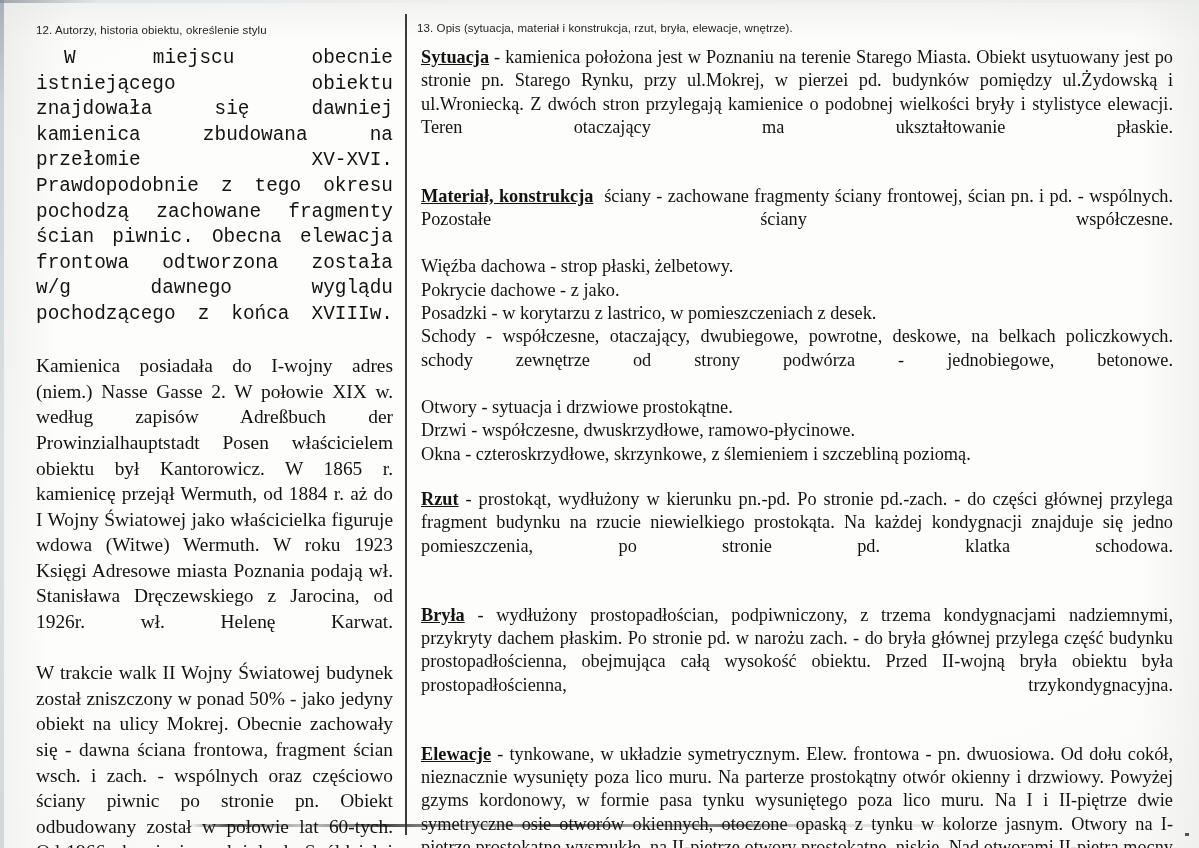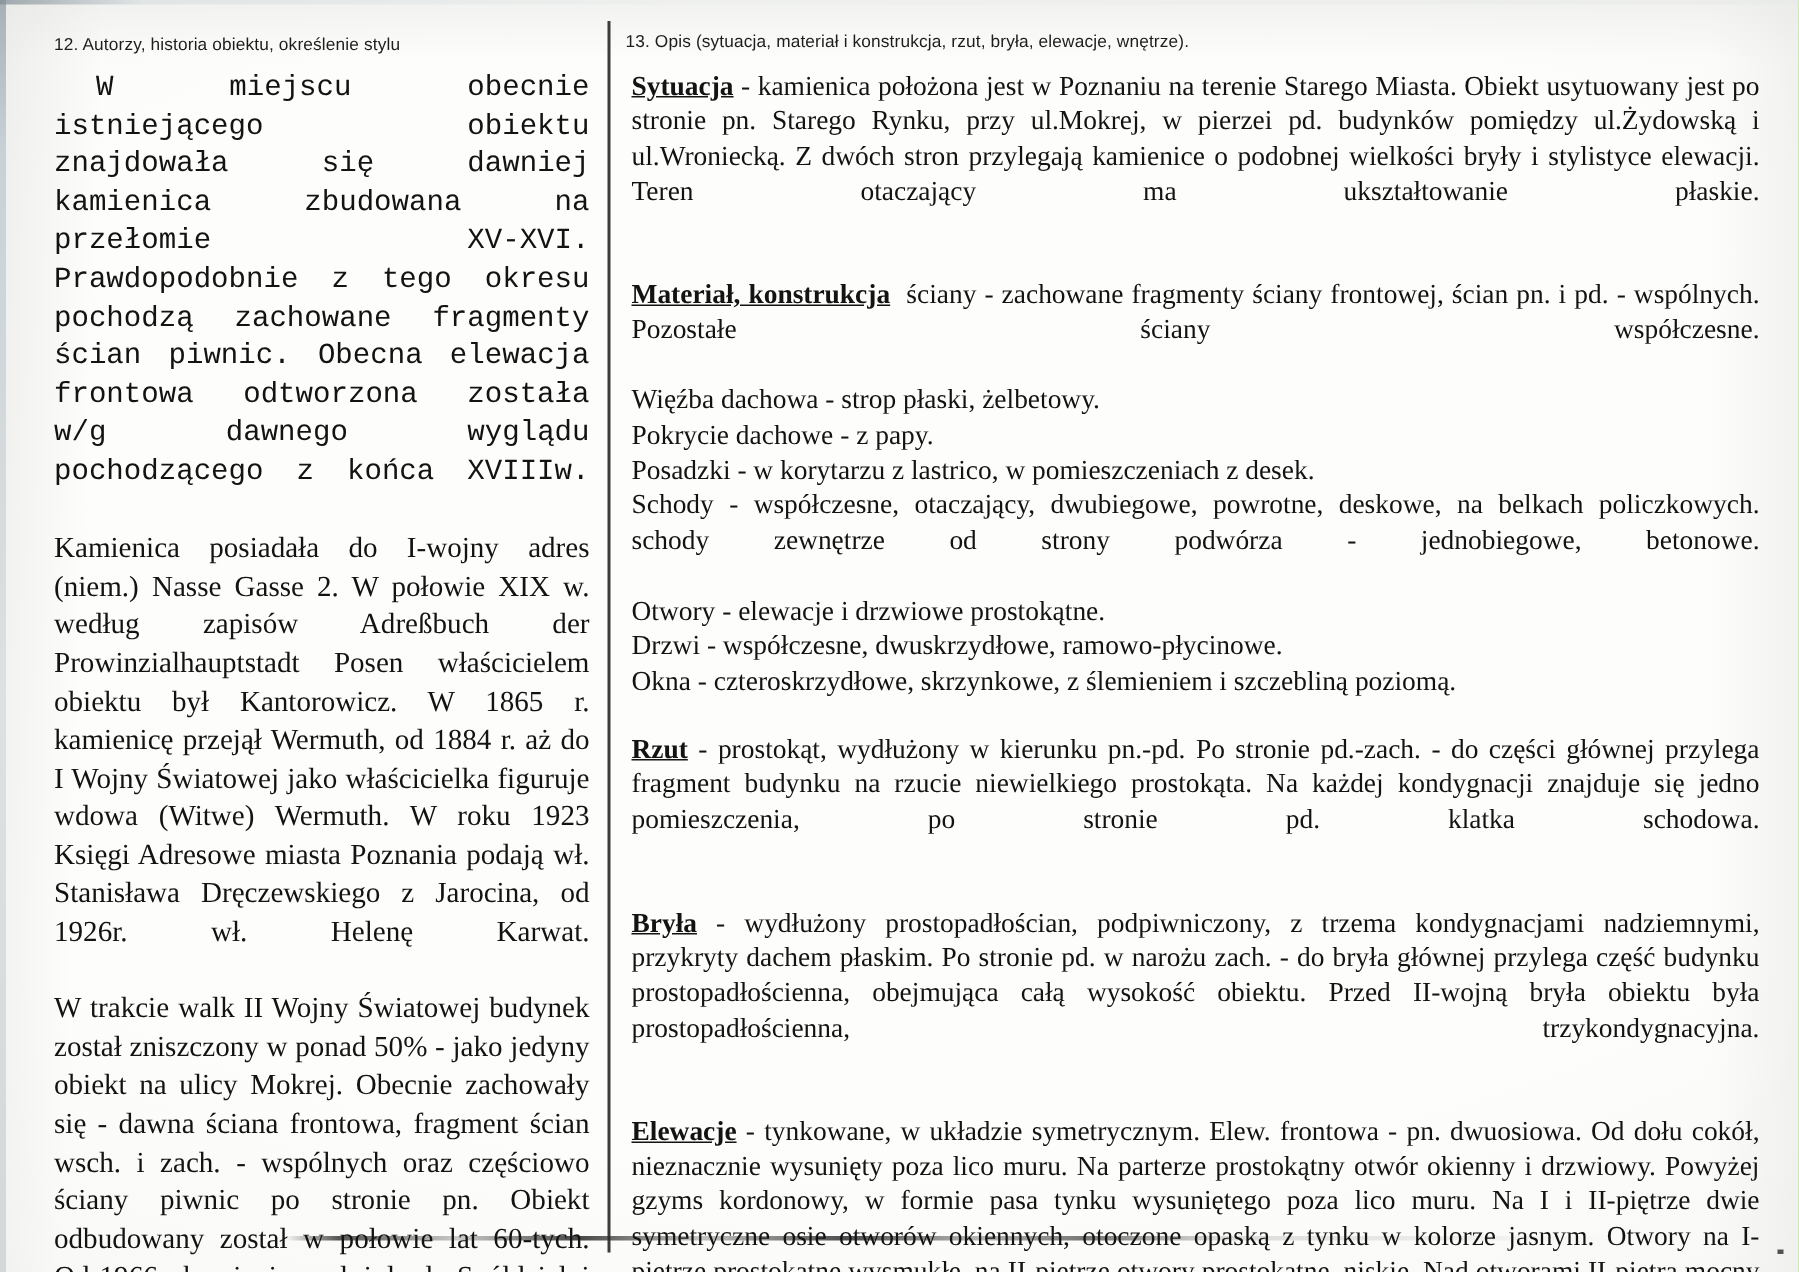--- a/index.html
+++ b/index.html
@@ -6,21 +6,21 @@
   html, body {
     margin: 0;
     padding: 0;
     background: #ffffff;
   }
 
   .page {
     position: relative;
     width: 1199px;
     height: 848px;
-    background: #84cc16;
+    background: #fde047;
     overflow: hidden;
     font-family: "Liberation Serif", "DejaVu Serif", serif;
     color: #131313;
   }
 
   
   .paper-tone {
     position: absolute;
     inset: 0;
     background:
@@ -175,27 +175,27 @@
 
     <p><span class="section-head">Sytuacja</span><span> - kamienica położona jest w Poznaniu na terenie Starego Miasta. Obiekt usytuowany jest po stronie pn. Starego Rynku, przy ul.Mokrej, w pierzei pd. budynków pomiędzy ul.Żydowską i ul.Wroniecką. Z dwóch stron przylegają kamienice o podobnej wielkości bryły i stylistyce elewacji. Teren otaczający ma ukształtowanie płaskie.</span></p>
 
     <div class="block-gap"></div>
 
     <p><span class="section-head">Materiał, konstrukcja</span>&nbsp;&nbsp;<span class="term">ściany</span><span> - zachowane fragmenty ściany frontowej, ścian pn. i pd. - wspólnych. Pozostałe ściany współczesne.</span></p>
 
 
     <p class="no-stretch"><span class="term">Więźba dachowa</span><span> - strop płaski, żelbetowy.</span></p>
 
-    <p class="no-stretch"><span class="term">Pokrycie dachowe</span><span> - z papy.</span></p>
+    <p class="no-stretch"><span class="term">Pokrycie dachowe</span><span> - z jako.</span></p>
 
     <p class="no-stretch"><span class="term">Posadzki</span><span> - w korytarzu z lastrico, w pomieszczeniach z desek.</span></p>
 
     <p><span class="term">Schody</span><span> - współczesne, otaczający, dwubiegowe, powrotne, deskowe, na belkach policzkowych. schody zewnętrze od strony podwórza - jednobiegowe, betonowe.</span></p>
 
-    <p class="no-stretch"><span class="term">Otwory</span><span> - elewacje i drzwiowe prostokątne.</span></p>
+    <p class="no-stretch"><span class="term">Otwory</span><span> - sytuacja i drzwiowe prostokątne.</span></p>
 
     <p class="no-stretch"><span class="term">Drzwi</span><span> - współczesne, dwuskrzydłowe, ramowo-płycinowe.</span></p>
 
     <p class="no-stretch"><span class="term">Okna</span><span> - czteroskrzydłowe, skrzynkowe, z ślemieniem i szczebliną poziomą.</span></p>
 
     <div class="block-gap"></div>
 
     <p><span class="section-head">Rzut</span><span> - prostokąt, wydłużony w kierunku pn.-pd. Po stronie pd.-zach. - do części głównej przylega fragment budynku na rzucie niewielkiego prostokąta. Na każdej kondygnacji znajduje się jedno pomieszczenia, po stronie pd. klatka schodowa.</span></p>
 
     <div class="block-gap"></div>

